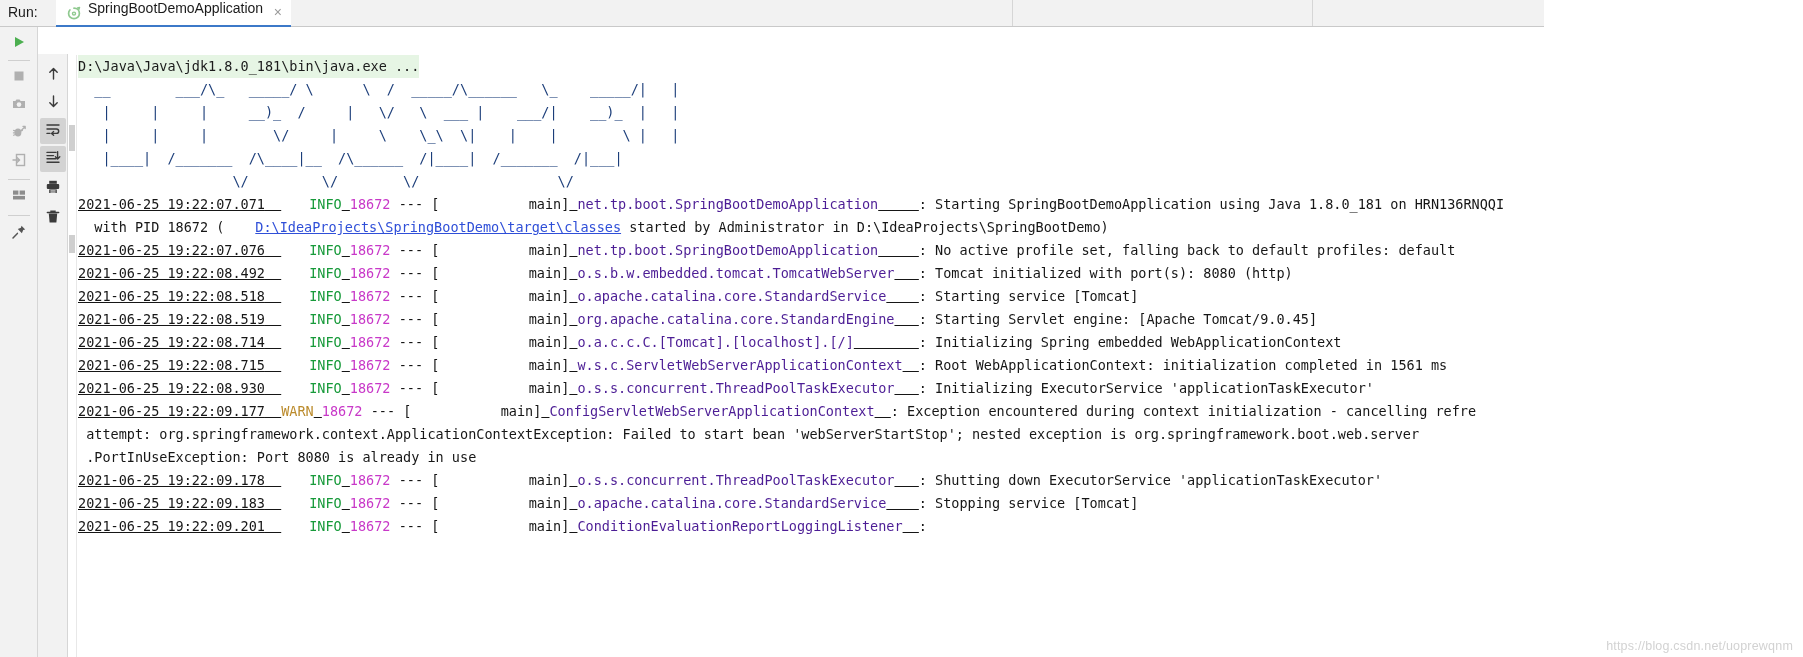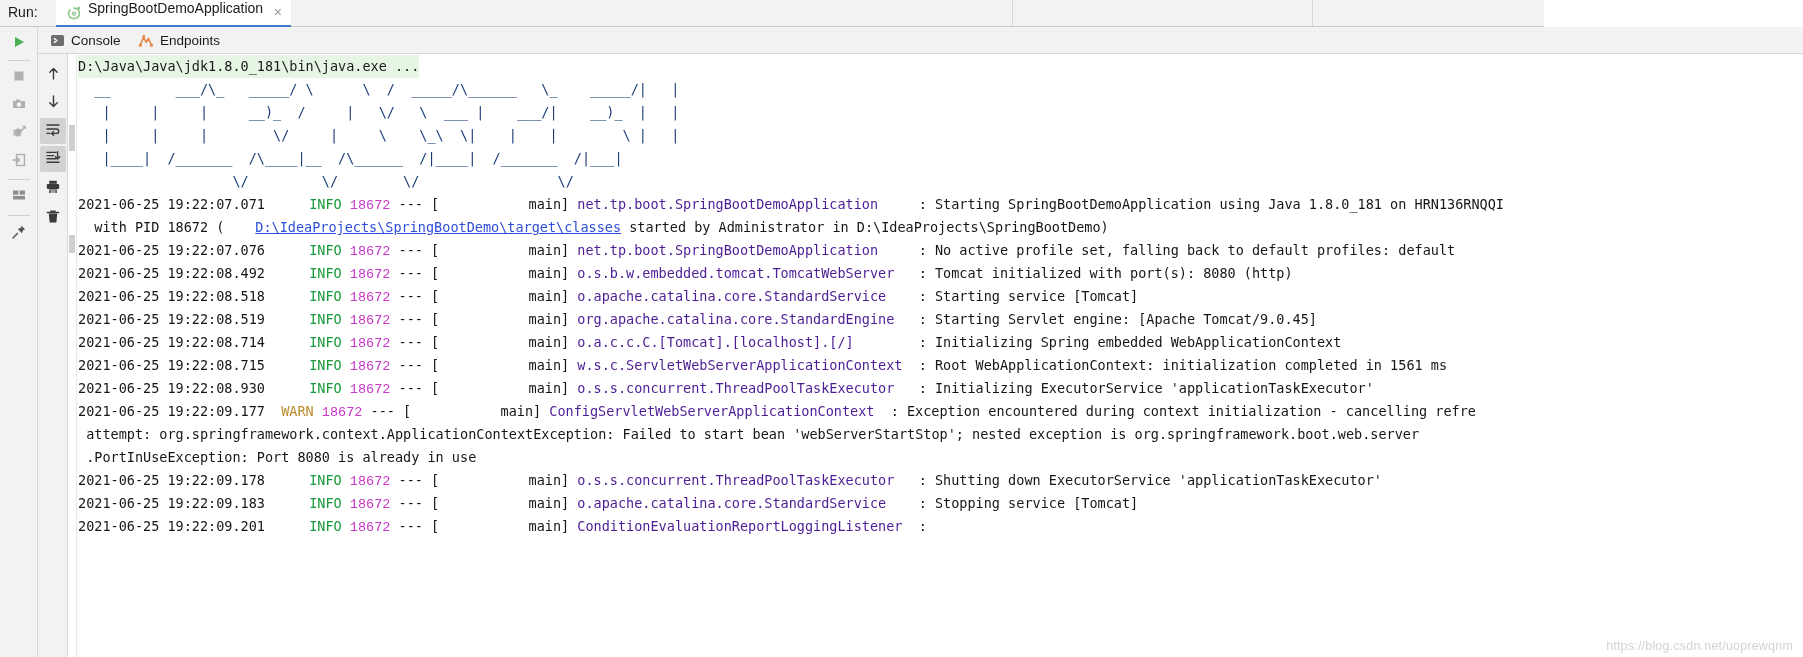--- a/index.html
+++ b/index.html
@@ -129,24 +129,24 @@
     line-height: 23px;
     white-space: pre;
   }
   .line { height: 23px; white-space: pre; }
 
   .cmdline { background: #e6f5e4; display: inline-block; color: #1b1b1b; }
 
   .banner { color: #1c3e7a; }
 
   
-  .ts   { color: #161616; }
+  .ts   { color: #161616; text-decoration: underline; }
   .info { color: #179a3a; margin-left: 28px; }
   .warn { color: #bb8b2c; }
-  .pid  { color: #c838c8; font-family: Liberation Mono, monospace; }
+  .pid  { color: #c838c8; }
   .dash { color: #161616; }
   .thr  { color: #161616; }
   .logger { color: #4c1d95; }
   .msg  { color: #161616; }
   .link { color: #2f4fd8; text-decoration: underline; margin-left: 31px; }
 
   .watermark {
     position: absolute; right: 10px; bottom: 4px;
     font-size: 12.5px; color: #d2d2d2;
     font-family: "Liberation Sans", sans-serif;
@@ -287,42 +287,20 @@
       <span>
         <svg width="16" height="16" viewBox="0 0 16 16">
           <path d="M2.4 3.4h11.2" stroke="#3b3b3b" stroke-width="1.5" stroke-linecap="round"></path>
           <path d="M6 3.2V2.2h4v1" stroke="#3b3b3b" stroke-width="1.4" fill="none" stroke-linecap="round"></path>
           <path d="M3.8 4.6h8.4l-.8 9H4.6z" fill="#3b3b3b"></path>
         </svg>
       </span>
     </div>
   </div>
 
-  <div class="tabstrip">
-    <div class="ctab" style="left:12px;">
-      <span class="cticon">
-        <svg width="15" height="15" viewBox="0 0 15 15">
-          <rect x="1" y="2" width="13" height="11" rx="1.5" fill="#6e6e6e"></rect>
-          <path d="M4.4 5.6l2.4 1.9-2.4 1.9" stroke="#ffffff" stroke-width="1.4" fill="none" stroke-linecap="round" stroke-linejoin="round"></path>
-        </svg>
-      </span>
-      <span>Console</span>
-    </div>
-    <div class="ctab" style="left:100px;">
-      <span class="cticon">
-        <svg width="16" height="15" viewBox="0 0 16 15">
-          <path d="M2.4 11.8L5.6 4.2l2.6 5.2 2.2-4 2.8 6.4" stroke="#e8874a" stroke-width="1.6" fill="none" stroke-linecap="round" stroke-linejoin="round"></path>
-          <circle cx="2.4" cy="12.2" r="1.6" fill="#e8874a"></circle>
-          <circle cx="13.4" cy="12.2" r="1.6" fill="#e8874a"></circle>
-          <circle cx="5.8" cy="3.6" r="1.5" fill="#e8874a"></circle>
-        </svg>
-      </span>
-      <span>Endpoints</span>
-    </div>
-  </div>
 
   <div class="console">
     <div class="gutter">
       <div class="scrollmark" style="top:70px; height:26px;"></div>
       <div class="scrollmark" style="top:180px; height:18px;"></div>
     </div>
     <div class="lines" id="console-lines"><div class="line"><span class="cmdline">D:\Java\Java\jdk1.8.0_181\bin\java.exe ...</span></div><div class="line banner">  __        ___/\_   _____/ \      \  /  _____/\______   \_    _____/|   |</div><div class="line banner">   |     |     |     __)_  /     |   \/   \  ___ |    ___/|    __)_  |   |</div><div class="line banner">   |     |     |        \/     |     \    \_\  \|    |    |        \ |   |</div><div class="line banner">   |____|  /_______  /\____|__  /\______  /|____|  /_______  /|___|</div><div class="line banner">                   \/         \/        \/                 \/</div><div class="line"><span class="ts">2021-06-25 19:22:07.071</span><span class="ts">  </span><span class="info">INFO</span><span class="ts"> </span><span class="pid">18672</span><span class="dash"> --- [</span><span class="thr">           main]</span><span class="ts"> </span><span class="logger">net.tp.boot.SpringBootDemoApplication</span><span class="ts">     </span><span class="msg">: Starting SpringBootDemoApplication using Java 1.8.0_181 on HRN136RNQQI</span></div><div class="line"><span class="msg">  with PID 18672 (</span><span class="link">D:\IdeaProjects\SpringBootDemo\target\classes</span><span class="msg"> started by Administrator in D:\IdeaProjects\SpringBootDemo)</span></div><div class="line"><span class="ts">2021-06-25 19:22:07.076</span><span class="ts">  </span><span class="info">INFO</span><span class="ts"> </span><span class="pid">18672</span><span class="dash"> --- [</span><span class="thr">           main]</span><span class="ts"> </span><span class="logger">net.tp.boot.SpringBootDemoApplication</span><span class="ts">     </span><span class="msg">: No active profile set, falling back to default profiles: default</span></div><div class="line"><span class="ts">2021-06-25 19:22:08.492</span><span class="ts">  </span><span class="info">INFO</span><span class="ts"> </span><span class="pid">18672</span><span class="dash"> --- [</span><span class="thr">           main]</span><span class="ts"> </span><span class="logger">o.s.b.w.embedded.tomcat.TomcatWebServer</span><span class="ts">   </span><span class="msg">: Tomcat initialized with port(s): 8080 (http)</span></div><div class="line"><span class="ts">2021-06-25 19:22:08.518</span><span class="ts">  </span><span class="info">INFO</span><span class="ts"> </span><span class="pid">18672</span><span class="dash"> --- [</span><span class="thr">           main]</span><span class="ts"> </span><span class="logger">o.apache.catalina.core.StandardService</span><span class="ts">    </span><span class="msg">: Starting service [Tomcat]</span></div><div class="line"><span class="ts">2021-06-25 19:22:08.519</span><span class="ts">  </span><span class="info">INFO</span><span class="ts"> </span><span class="pid">18672</span><span class="dash"> --- [</span><span class="thr">           main]</span><span class="ts"> </span><span class="logger">org.apache.catalina.core.StandardEngine</span><span class="ts">   </span><span class="msg">: Starting Servlet engine: [Apache Tomcat/9.0.45]</span></div><div class="line"><span class="ts">2021-06-25 19:22:08.714</span><span class="ts">  </span><span class="info">INFO</span><span class="ts"> </span><span class="pid">18672</span><span class="dash"> --- [</span><span class="thr">           main]</span><span class="ts"> </span><span class="logger">o.a.c.c.C.[Tomcat].[localhost].[/]</span><span class="ts">        </span><span class="msg">: Initializing Spring embedded WebApplicationContext</span></div><div class="line"><span class="ts">2021-06-25 19:22:08.715</span><span class="ts">  </span><span class="info">INFO</span><span class="ts"> </span><span class="pid">18672</span><span class="dash"> --- [</span><span class="thr">           main]</span><span class="ts"> </span><span class="logger">w.s.c.ServletWebServerApplicationContext</span><span class="ts">  </span><span class="msg">: Root WebApplicationContext: initialization completed in 1561 ms</span></div><div class="line"><span class="ts">2021-06-25 19:22:08.930</span><span class="ts">  </span><span class="info">INFO</span><span class="ts"> </span><span class="pid">18672</span><span class="dash"> --- [</span><span class="thr">           main]</span><span class="ts"> </span><span class="logger">o.s.s.concurrent.ThreadPoolTaskExecutor</span><span class="ts">   </span><span class="msg">: Initializing ExecutorService 'applicationTaskExecutor'</span></div><div class="line"><span class="ts">2021-06-25 19:22:09.177</span><span class="ts">  </span><span class="warn">WARN</span><span class="ts"> </span><span class="pid">18672</span><span class="dash"> --- [</span><span class="thr">           main]</span><span class="ts"> </span><span class="logger">ConfigServletWebServerApplicationContext</span><span class="ts">  </span><span class="msg">: Exception encountered during context initialization - cancelling refre</span></div><div class="line"><span class="msg"> attempt: org.springframework.context.ApplicationContextException: Failed to start bean 'webServerStartStop'; nested exception is org.springframework.boot.web.server</span></div><div class="line"><span class="msg"> .PortInUseException: Port 8080 is already in use</span></div><div class="line"><span class="ts">2021-06-25 19:22:09.178</span><span class="ts">  </span><span class="info">INFO</span><span class="ts"> </span><span class="pid">18672</span><span class="dash"> --- [</span><span class="thr">           main]</span><span class="ts"> </span><span class="logger">o.s.s.concurrent.ThreadPoolTaskExecutor</span><span class="ts">   </span><span class="msg">: Shutting down ExecutorService 'applicationTaskExecutor'</span></div><div class="line"><span class="ts">2021-06-25 19:22:09.183</span><span class="ts">  </span><span class="info">INFO</span><span class="ts"> </span><span class="pid">18672</span><span class="dash"> --- [</span><span class="thr">           main]</span><span class="ts"> </span><span class="logger">o.apache.catalina.core.StandardService</span><span class="ts">    </span><span class="msg">: Stopping service [Tomcat]</span></div><div class="line"><span class="ts">2021-06-25 19:22:09.201</span><span class="ts">  </span><span class="info">INFO</span><span class="ts"> </span><span class="pid">18672</span><span class="dash"> --- [</span><span class="thr">           main]</span><span class="ts"> </span><span class="logger">ConditionEvaluationReportLoggingListener</span><span class="ts">  </span><span class="msg">:</span></div></div>
     <div class="watermark">https://blog.csdn.net/uoprewqnm</div>
   </div>
 

